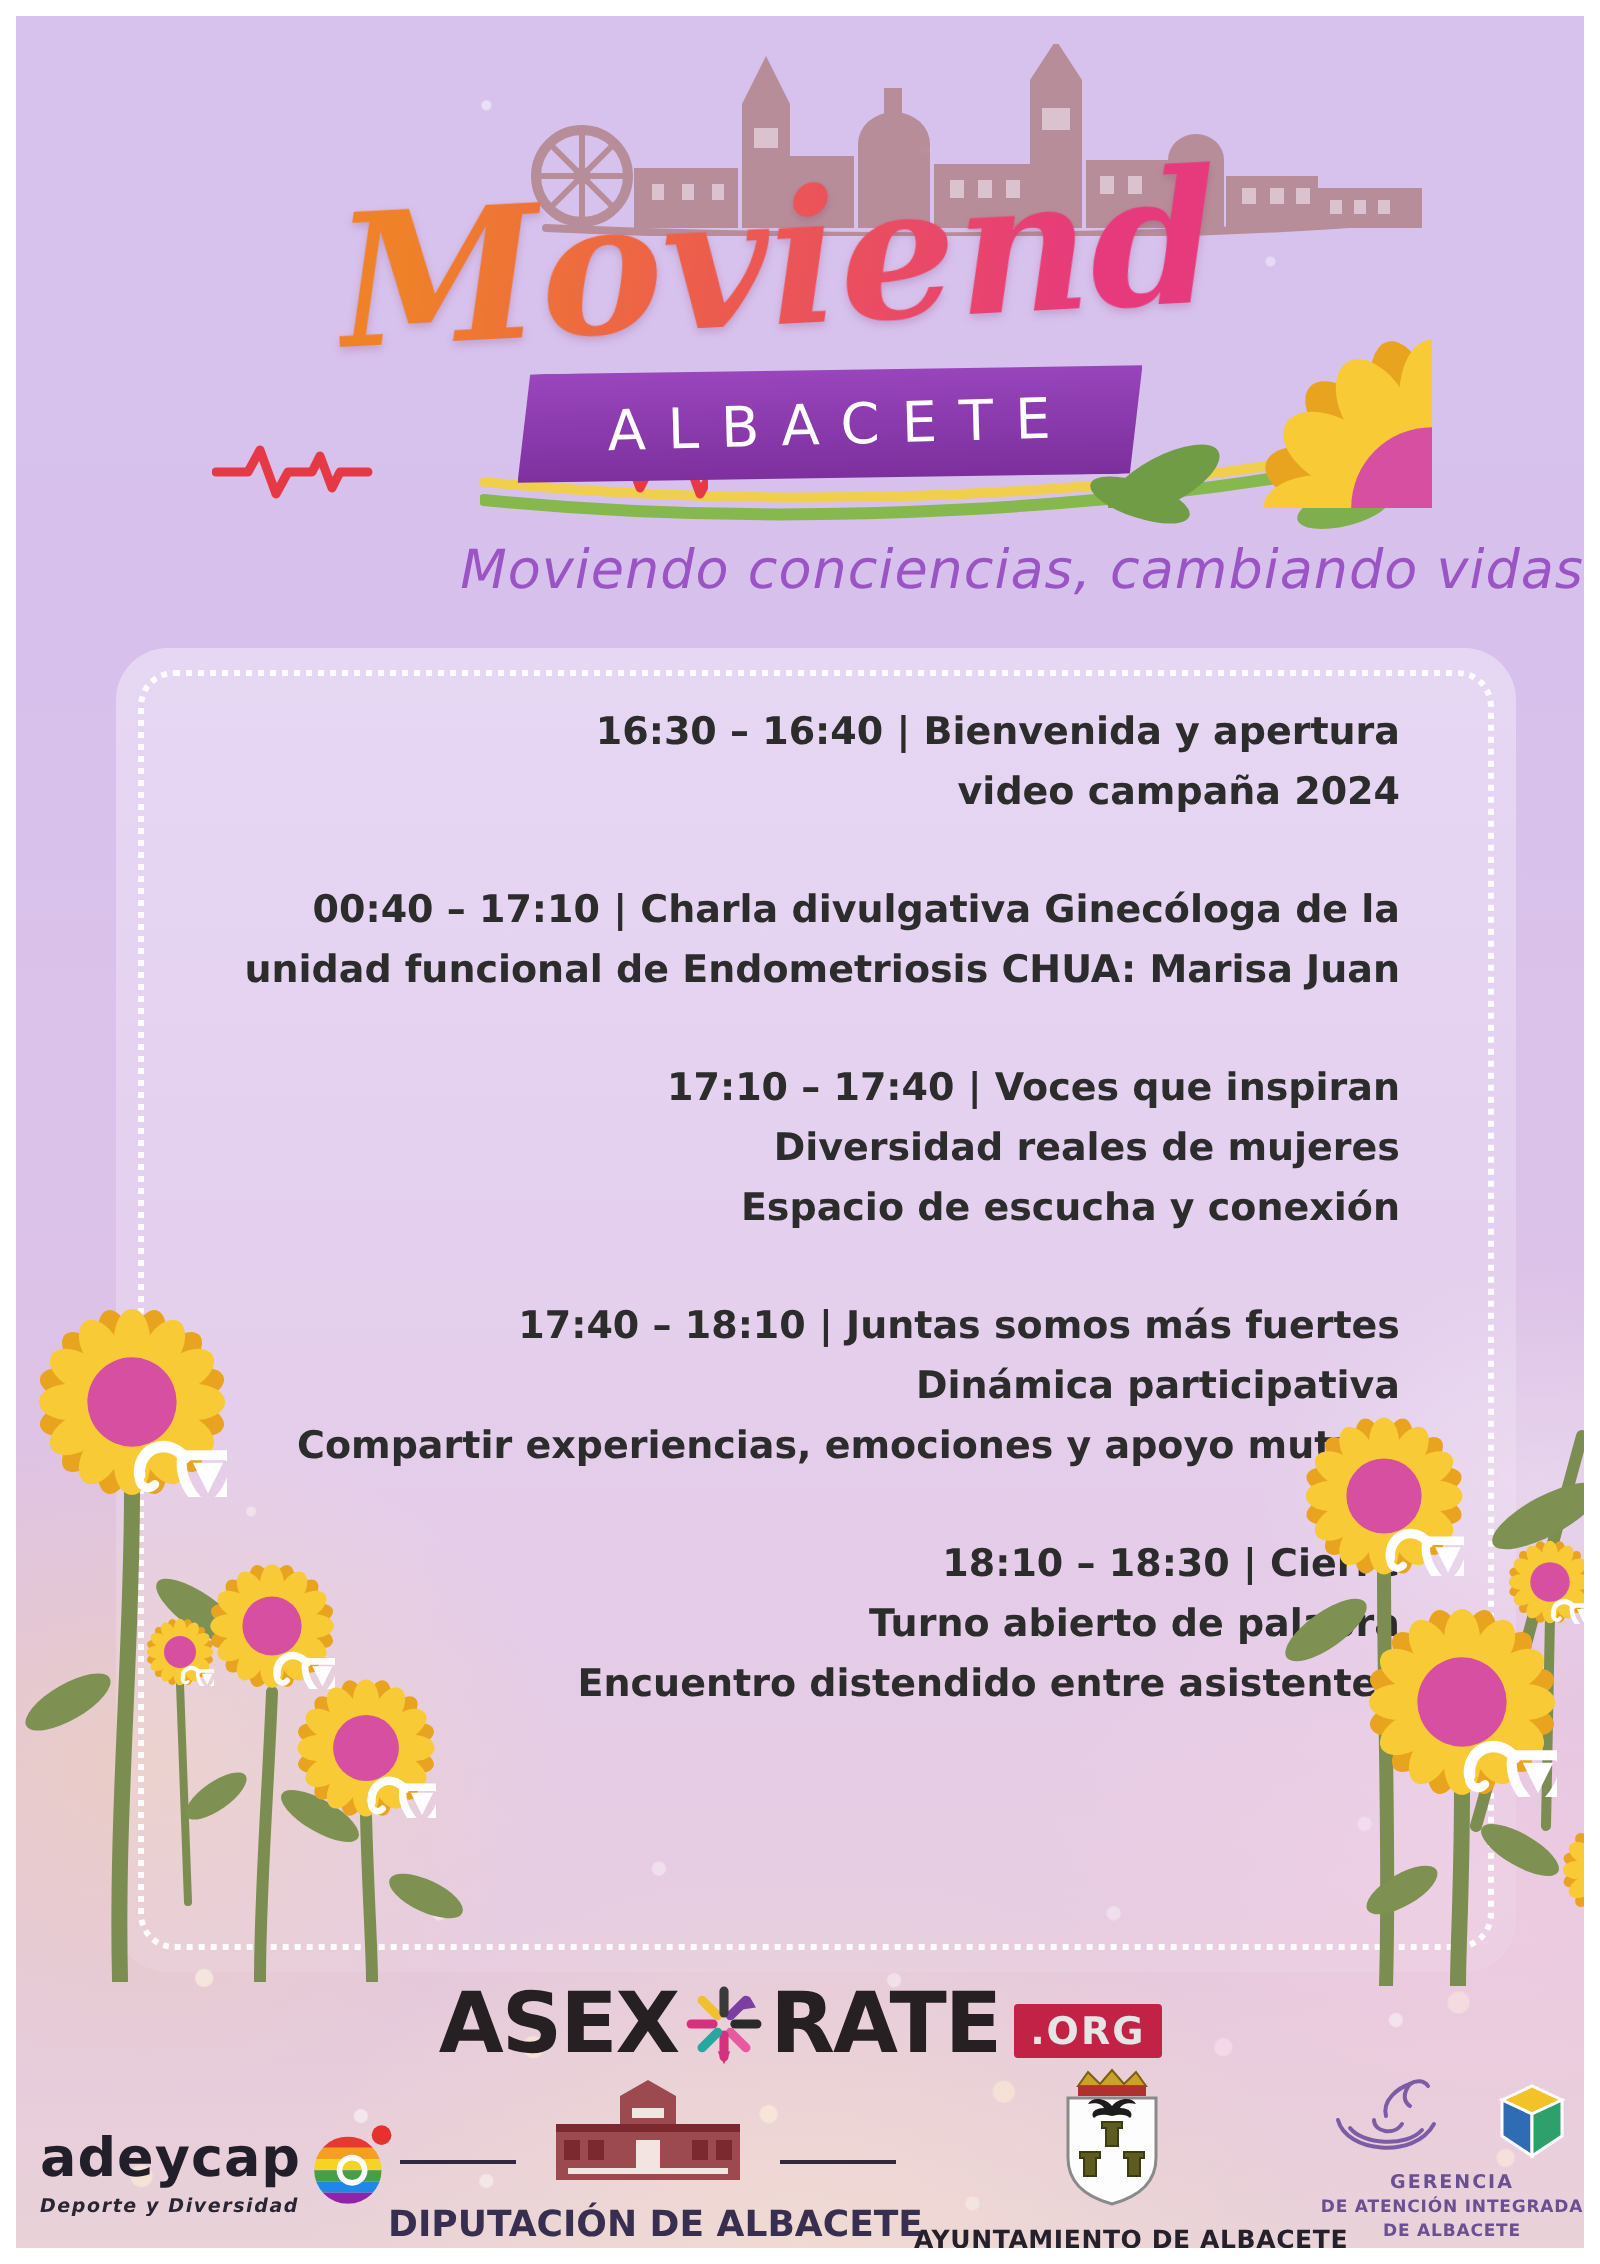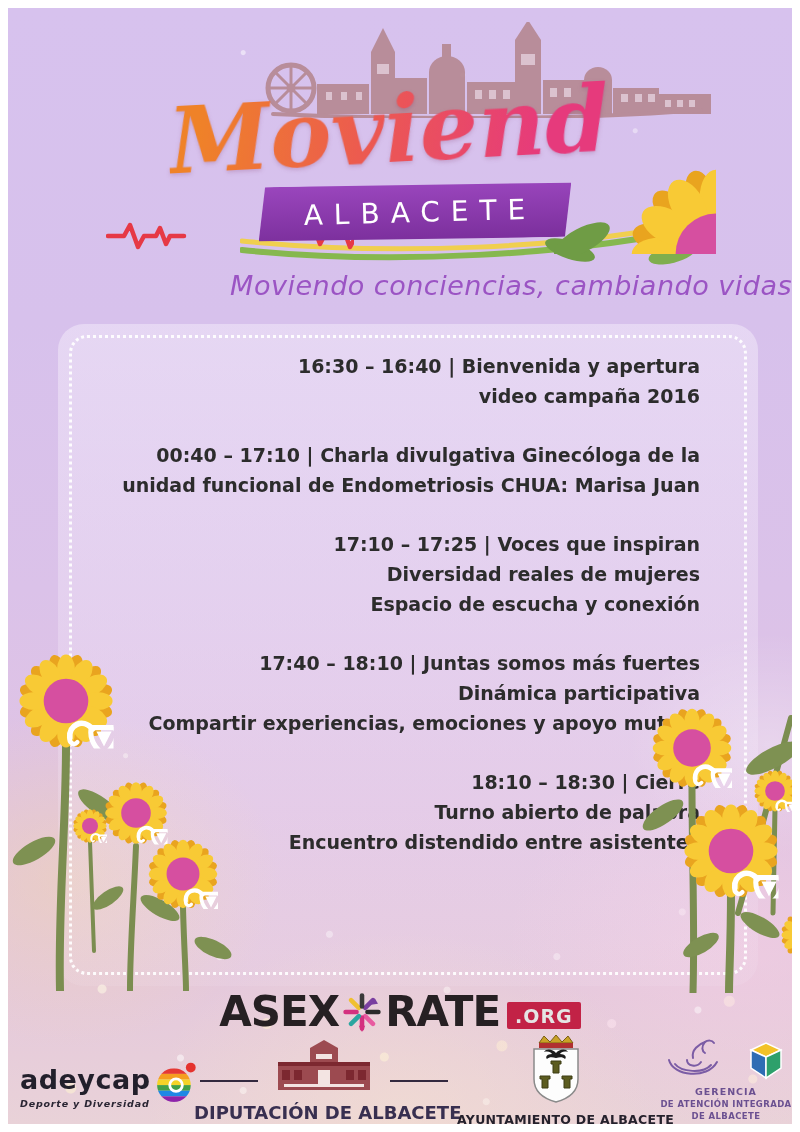--- a/index.html
+++ b/index.html
@@ -286,29 +286,29 @@
   </svg>
 
   <div class="tagline">Moviendo conciencias, cambiando vidas</div>
 
   <section class="panel">
     <div class="dots"></div>
     <div class="sched">
 
       <div class="block">
         <p class="ln">16:30 – 16:40 | Bienvenida y apertura</p>
-        <p class="ln">video campaña 2016</p>
+        <p class="ln">video campaña 2024</p>
       </div>
 
       <div class="block">
         <p class="ln">00:40 – 17:10 | Charla divulgativa Ginecóloga de la unidad funcional de Endometriosis CHUA: Marisa Juan</p>
       </div>
 
       <div class="block">
-        <p class="ln">17:10 – 17:25 | Voces que inspiran</p>
+        <p class="ln">17:10 – 17:40 | Voces que inspiran</p>
         <p class="ln">Diversidad reales de mujeres</p>
         <p class="ln">Espacio de escucha y conexión</p>
       </div>
 
       <div class="block">
         <p class="ln">17:40 – 18:10 | Juntas somos más fuertes</p>
         <p class="ln">Dinámica participativa</p>
         <p class="ln">Compartir experiencias, emociones y apoyo mutuo.</p>
       </div>
 

